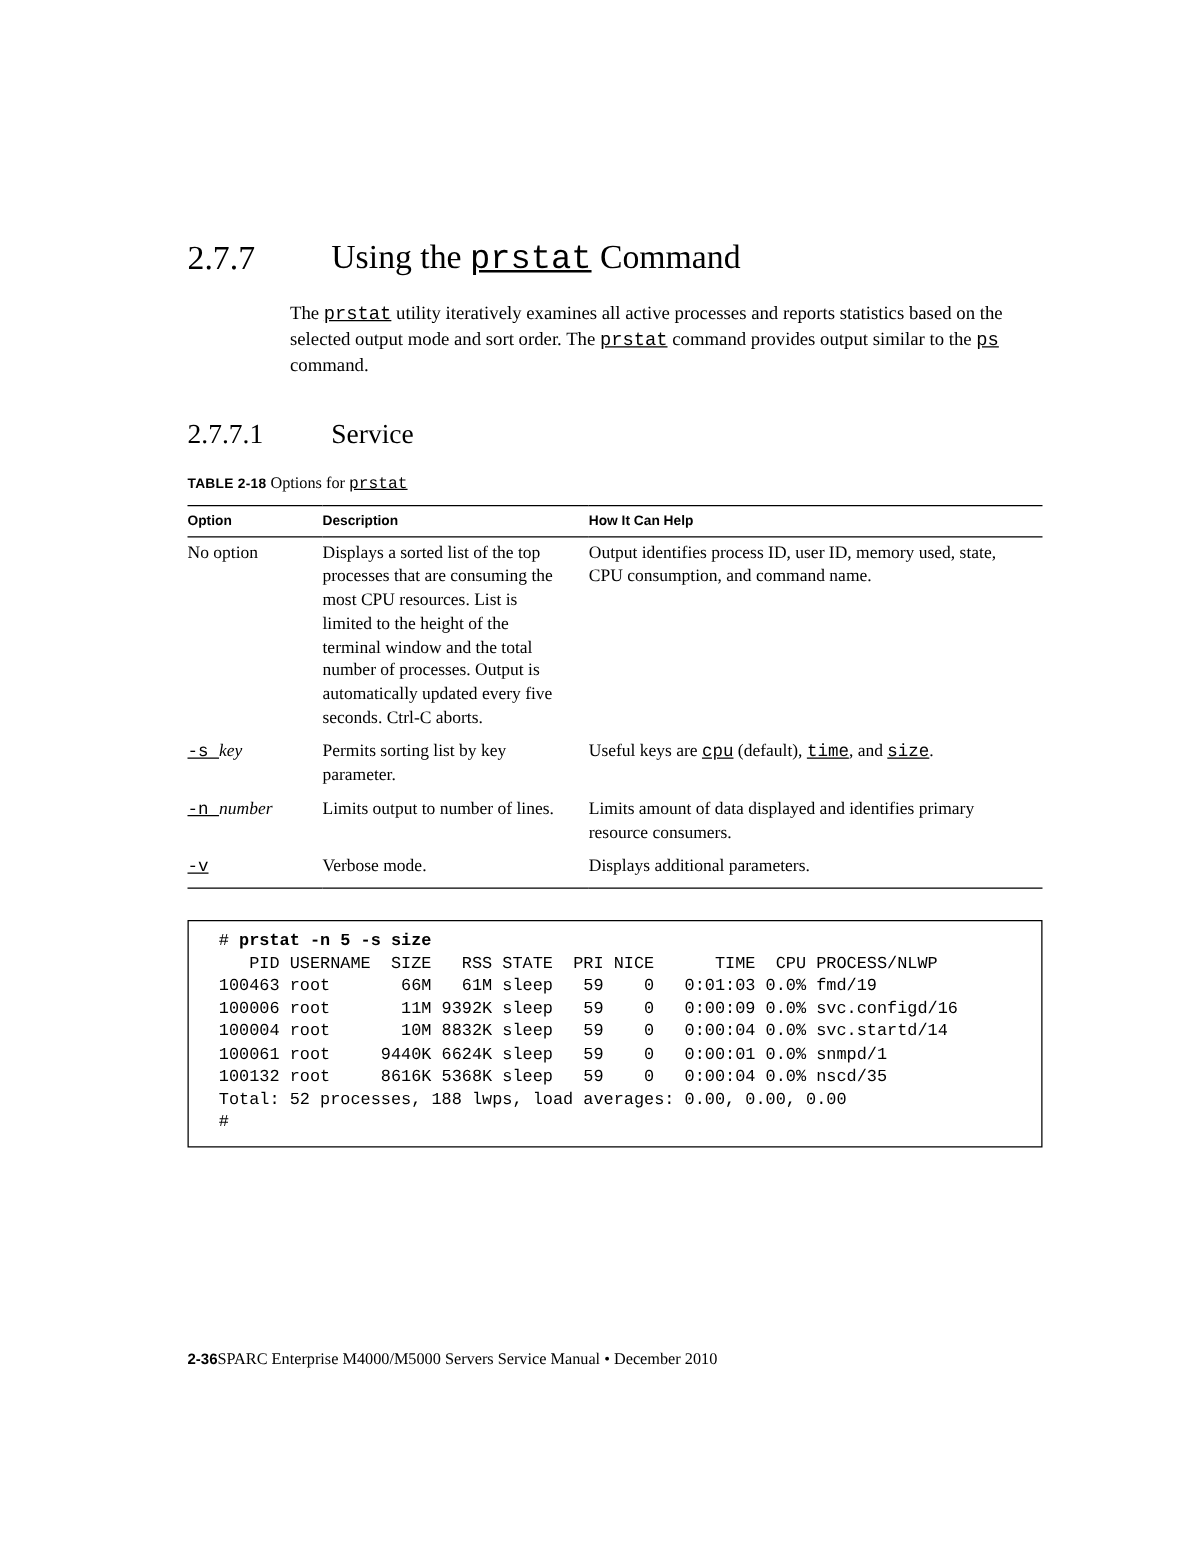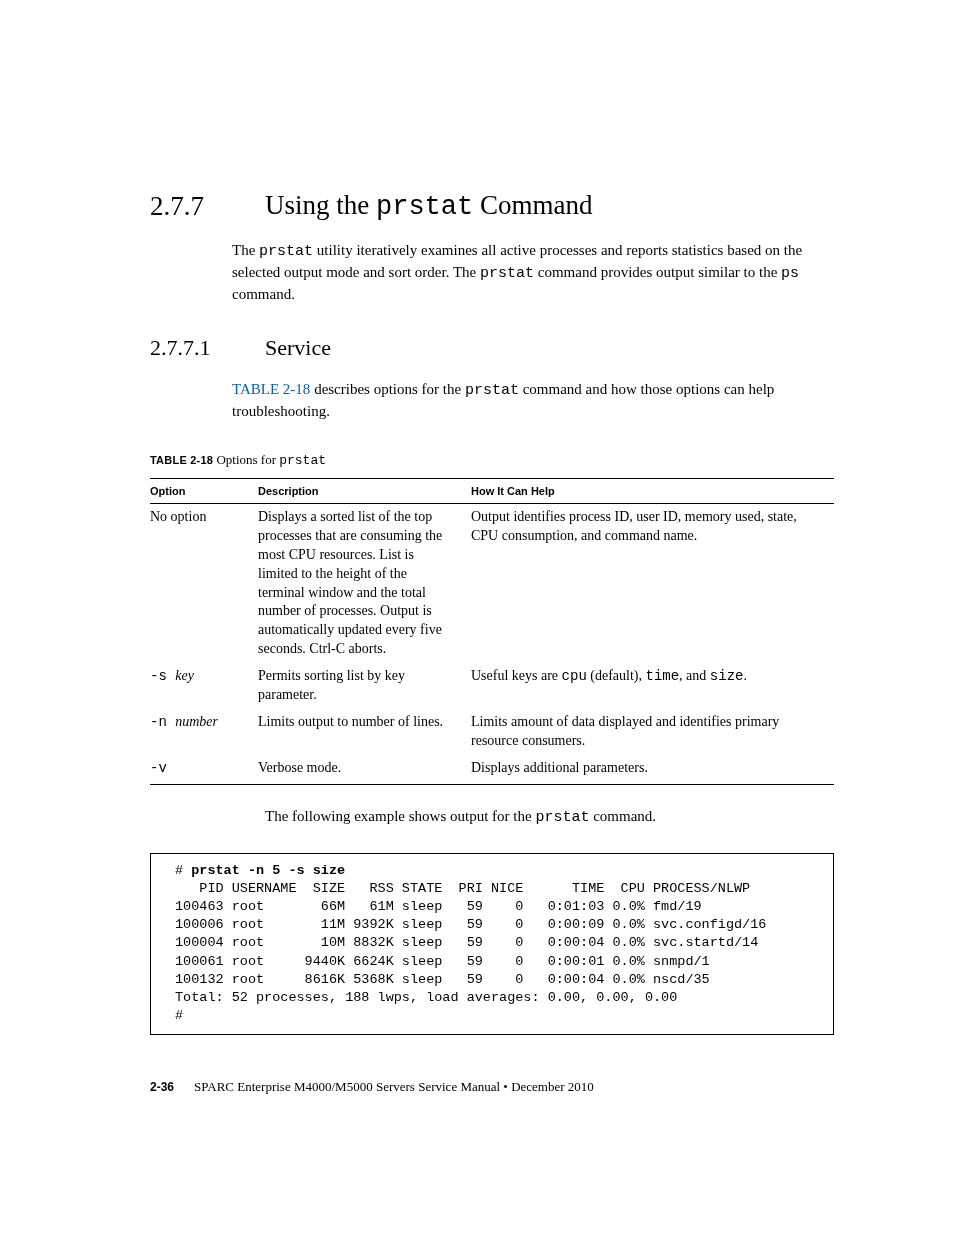--- a/index.html
+++ b/index.html
@@ -10,21 +10,21 @@
     margin: 0;
     padding: 0;
   }
   .page {
     width: 954px;
     height: 1235px;
     position: relative;
     box-sizing: border-box;
     padding: 190px 120px 0 150px;
   }
-  .mono { font-family: "Courier New", Courier, monospace; }
+  .mono { font-family: "Courier New", Courier, monospace; text-decoration: underline; }
   .section-row {
     display: flex;
     align-items: center;
     margin-bottom: 18px;
   }
   .sec-num {
     width: 115px;
     font-size: 27px;
     font-weight: normal;
   }
@@ -91,21 +91,21 @@
     line-height: 1.35;
     white-space: pre;
     overflow: hidden;
   }
   .footer {
     position: absolute;
     bottom: 140px;
     left: 150px;
     font-size: 13px;
   }
-  .footer .pn { font-weight: bold; font-family: Helvetica, Arial, sans-serif; font-size: 12px; margin-right: 20px; }
+  .footer .pn { font-weight: bold; font-family: Helvetica, Arial, sans-serif; font-size: 12px; }
 </style>
 </head>
 <body>
 
 <div class="page">
 
   <div class="section-row">
     <div class="sec-num">2.7.7</div>
     <div class="sec-title">
       <span>Using the </span><span class="mono">prstat</span><span> Command</span>
@@ -114,23 +114,20 @@
 
   <div class="body-text">
     <span>The </span><span class="mono">prstat</span><span> utility iteratively examines all active processes and reports statistics based on the selected output mode and sort order. The </span><span class="mono">prstat</span><span> command provides output similar to the </span><span class="mono">ps</span><span> command.</span>
   </div>
 
   <div class="section-row">
     <div class="sub-num">2.7.7.1</div>
     <div class="sub-title">Service</div>
   </div>
 
-  <div class="body-text">
-    <span class="link">TABLE 2-18</span><span> describes options for the </span><span class="mono">prstat</span><span> command and how those options can help troubleshooting.</span>
-  </div>
 
   <div class="table-caption">
     <span class="tc-label">TABLE 2-18</span><span>   Options for </span><span class="mono">prstat</span>
   </div>
 
   <table class="opts">
     <thead>
       <tr>
         <th class="col-opt">Option</th>
         <th class="col-desc">Description</th>
@@ -154,23 +151,20 @@
         <td>Limits amount of data displayed and identifies primary resource consumers.</td>
       </tr>
       <tr class="last">
         <td><span class="mono">-v</span></td>
         <td>Verbose mode.</td>
         <td>Displays additional parameters.</td>
       </tr>
     </tbody>
   </table>
 
-  <div class="body-text2">
-    <span>The following example shows output for the </span><span class="mono">prstat</span><span> command.</span>
-  </div>
 
   <div class="code-block"><span># </span><b>prstat -n 5 -s size</b>
 <span>   PID USERNAME  SIZE   RSS STATE  PRI NICE      TIME  CPU PROCESS/NLWP</span>
 <span>100463 root       66M   61M sleep   59    0   0:01:03 0.0% fmd/19</span>
 <span>100006 root       11M 9392K sleep   59    0   0:00:09 0.0% svc.configd/16</span>
 <span>100004 root       10M 8832K sleep   59    0   0:00:04 0.0% svc.startd/14</span>
 <span>100061 root     9440K 6624K sleep   59    0   0:00:01 0.0% snmpd/1</span>
 <span>100132 root     8616K 5368K sleep   59    0   0:00:04 0.0% nscd/35</span>
 <span>Total: 52 processes, 188 lwps, load averages: 0.00, 0.00, 0.00</span>
 <span>#</span></div>

